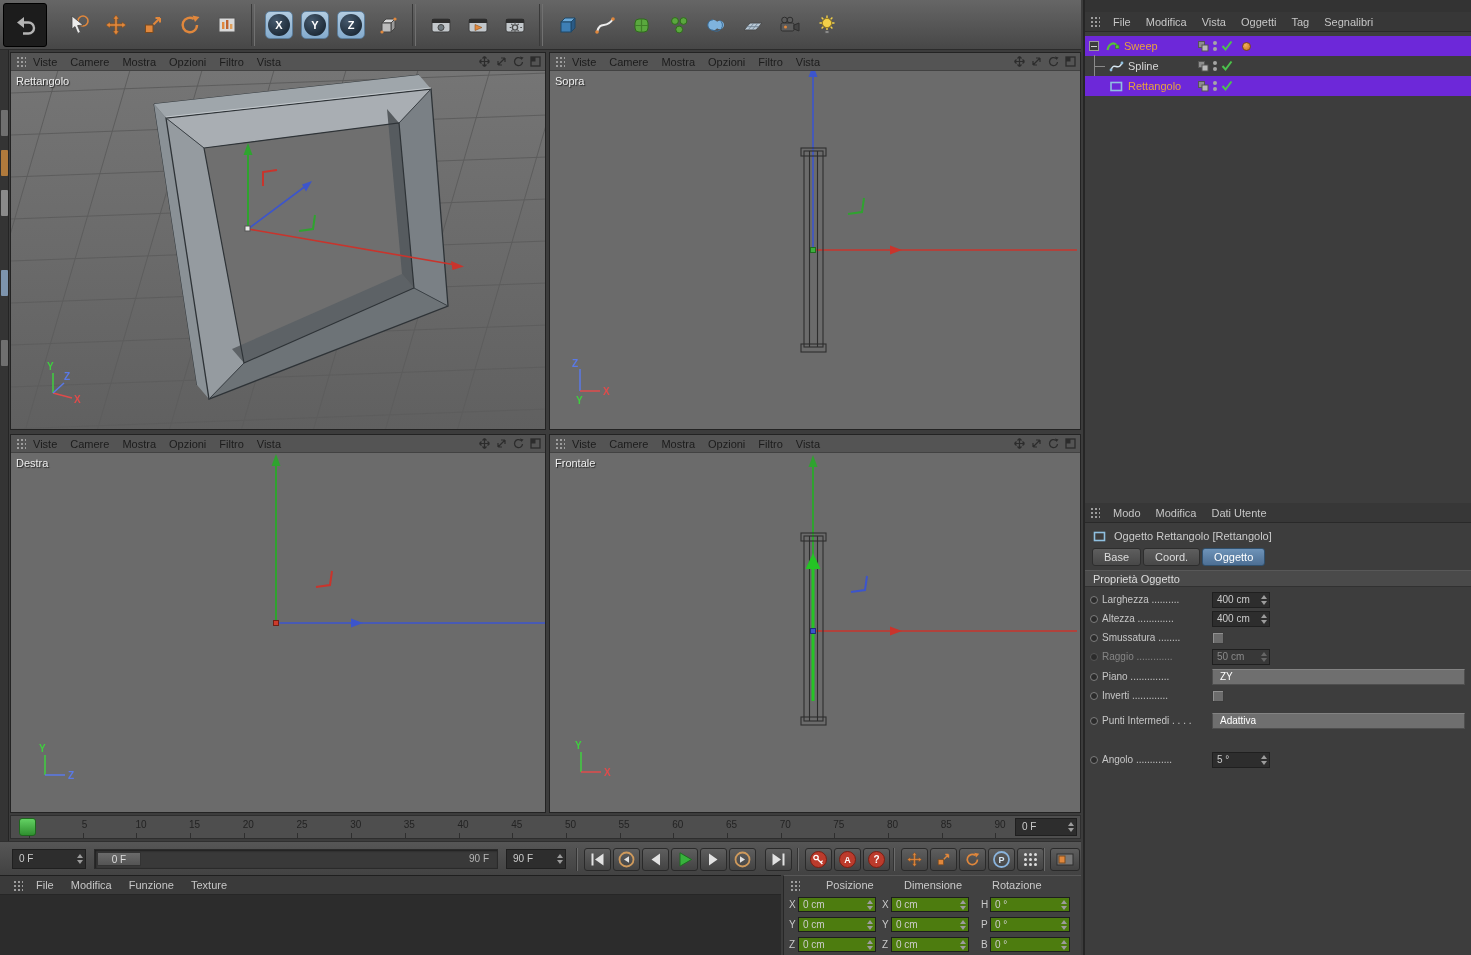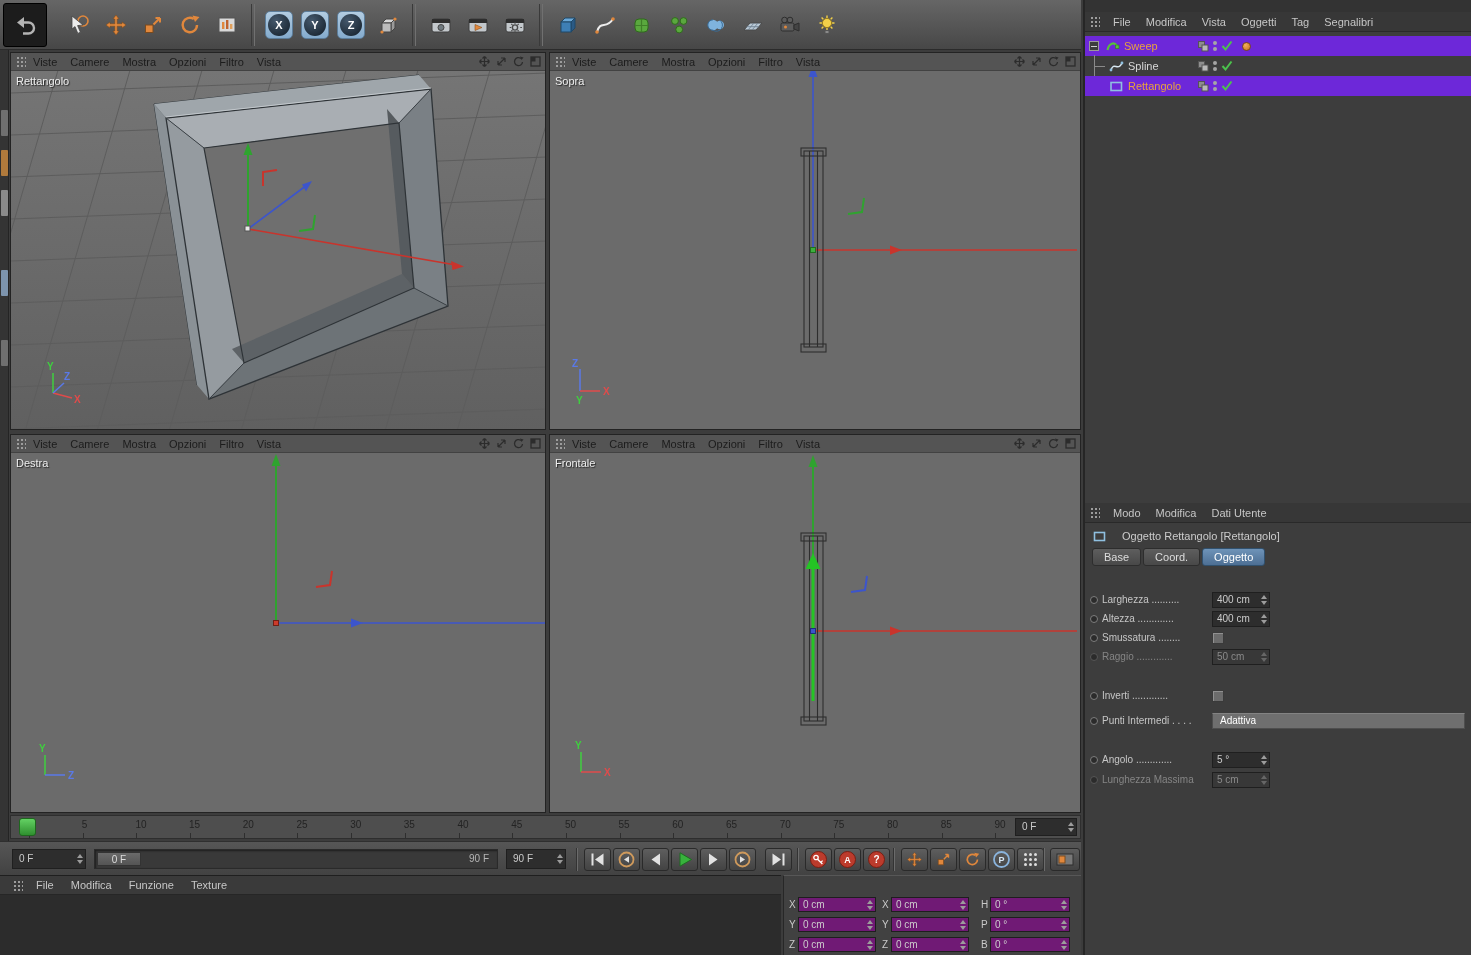--- a/index.html
+++ b/index.html
@@ -72,21 +72,21 @@
   .mat-menu{position:relative;height:19px;background:#3a3a3a;border-bottom:1px solid #262626;display:flex;
     align-items:center;gap:17px;padding-left:36px;color:#c6c6c6;font-size:11px}
 
   
   .coord-panel{position:absolute;left:783px;top:875px;width:298px;height:80px;background:#414141;
     border-top:1px solid #575757;border-left:1px solid #272727}
   .coord-head{position:relative;height:19px;font-size:11px;color:#c9c9c9}
   .coord-head span{position:absolute;top:3px}
   .crow{position:absolute;height:18px;font-size:10px;color:#c9c9c9}
   .clabel{position:absolute;top:2px}
-  .cfld{position:absolute;top:0;height:15px;background:#701a75;border:1px solid #1e1e1e;color:#ccc;
+  .cfld{position:absolute;top:0;height:15px;background:#4d7c0f;border:1px solid #1e1e1e;color:#ccc;
     font-size:10px;line-height:14px;padding-left:4px}
 
   
   .right-panel{position:absolute;left:1083px;top:0;width:388px;height:955px;background:#3d3d3d;
     border-left:2px solid #262626}
   .pmenu{position:absolute;left:0;right:0;height:20px;background:#373737;border-bottom:1px solid #292929;
     display:flex;align-items:center;gap:15px;padding-left:28px;color:#c6c6c6;font-size:11px}
   .pmenu .grip{top:4px}
 
   
@@ -101,21 +101,21 @@
     display:flex;align-items:center;justify-content:center}
   .expander::after{content:"";width:6px;height:1px;background:#cfcfcf}
   .treeline{position:absolute;border-color:#8a8a8a !important}
   .toggles{position:absolute;left:113px;top:0;height:20px;display:flex;align-items:center;gap:4px}
   .vdots{display:flex;flex-direction:column;gap:2px}
   .vdots i{width:4px;height:4px;border-radius:50%;background:#a5a5a5;display:block}
   .tagdot{position:absolute;left:157px;top:6px;width:9px;height:9px;border-radius:50%;
     background:radial-gradient(circle at 35% 30%,#f4b05a,#c5701e);border:1px solid #7c4a14}
 
   
-  .am-title{position:absolute;left:0;top:526px;right:0;height:20px;display:flex;align-items:center;gap:16px;
+  .am-title{position:absolute;left:0;top:526px;right:0;height:20px;display:flex;align-items:center;gap:8px;
     padding-left:8px;color:#cbcbcb;font-size:11px}
   .am-tabs{position:absolute;left:7px;top:548px;display:flex;gap:2px}
   .am-tab{padding:2px 11px;font-size:11px;color:#ddd;border:1px solid #2d2d2d;border-radius:3px;
     background:linear-gradient(#5e5e5e,#484848)}
   .am-tab.active{background:linear-gradient(#6e93b8,#4d6f94);color:#fff;border-color:#31516e}
   .am-section{position:absolute;left:0;top:570px;right:0;height:17px;background:#4a4a4a;border-top:1px solid #585858;
     border-bottom:1px solid #313131;color:#ddd;font-size:11px;line-height:16px;padding-left:8px}
   .am-row{position:absolute;left:0;right:0;height:17px;font-size:10px}
   .adot{position:absolute;left:5px;top:4px;width:8px;height:8px;border-radius:50%;background:#2b2b2b;border:1px solid #7d7d7d}
   .am-row.dis .adot{border-color:#565656}
@@ -673,20 +673,26 @@
       <span class="grip" style="top:4px;left:13px"></span>
       <span>File</span>
       <span>Modifica</span>
       <span>Funzione</span>
       <span>Texture</span>
     </div>
     <div style="height:60px"></div>
   </div>
 
   <div class="coord-panel">
+    <div class="coord-head">
+      <span class="grip" style="top:4px;left:6px"></span>
+      <span style="left:42px">Posizione</span>
+      <span style="left:120px">Dimensione</span>
+      <span style="left:208px">Rotazione</span>
+    </div>
 
     <div class="crow" style="left:0;right:0;top:21px">
       <span class="clabel" style="left:5px">X</span>
       <span class="cfld" style="left:14px;width:78px"><span>0 cm</span><span class="spin">
             <i class="up"></i>
             <i class="dn"></i>
           </span></span>
       <span class="clabel" style="left:98px">X</span>
       <span class="cfld" style="left:107px;width:78px"><span>0 cm</span><span class="spin">
             <i class="up"></i>
@@ -831,20 +837,21 @@
         </svg>
       <span>Oggetto Rettangolo [Rettangolo]</span>
     </div>
 
     <div class="am-tabs">
       <span class="am-tab">Base</span>
       <span class="am-tab">Coord.</span>
       <span class="am-tab active">Oggetto</span>
     </div>
 
+    <div class="am-section">Proprietà Oggetto</div>
 
     <div class="am-row" style="top:592px">
       <span class="adot"></span>
       <span class="albl">Larghezza ..........</span>
       <span class="fld"><span>400 cm</span><span class="spin">
             <i class="up"></i>
             <i class="dn"></i>
           </span></span>
     </div>
     <div class="am-row" style="top:611px">
@@ -861,41 +868,38 @@
       <span class="cb"></span>
     </div>
     <div class="am-row dis" style="top:649px">
       <span class="adot"></span>
       <span class="albl">Raggio .............</span>
       <span class="fld"><span>50 cm</span><span class="spin">
             <i class="up"></i>
             <i class="dn"></i>
           </span></span>
     </div>
+    <div class="am-row" style="top:669px">
+      <span class="adot"></span>
+      <span class="albl">Piano ..............</span>
+      <span class="dd">ZY</span>
+    </div>
     <div class="am-row" style="top:688px">
       <span class="adot"></span>
       <span class="albl">Inverti .............</span>
       <span class="cb"></span>
     </div>
     <div class="am-row" style="top:713px">
       <span class="adot"></span>
       <span class="albl">Punti Intermedi . . . .</span>
       <span class="dd">Adattiva</span>
     </div>
     <div class="am-row" style="top:752px">
       <span class="adot"></span>
       <span class="albl">Angolo .............</span>
       <span class="fld"><span>5 °</span><span class="spin">
             <i class="up"></i>
             <i class="dn"></i>
           </span></span>
     </div>
-    <div class="am-row dis" style="top:772px">
-      <span class="adot"></span>
-      <span class="albl">Lunghezza Massima</span>
-      <span class="fld"><span>5 cm</span><span class="spin">
-            <i class="up"></i>
-            <i class="dn"></i>
-          </span></span>
-    </div>
   </div>
 
 </div>
 
 </body></html>

